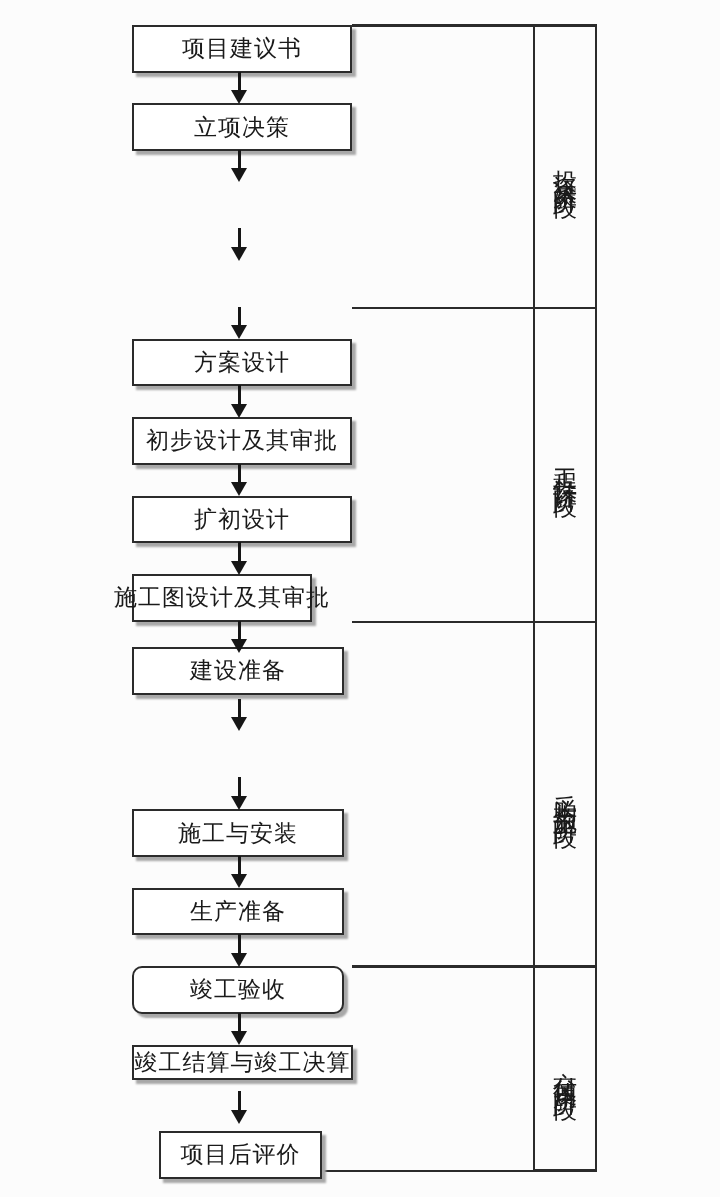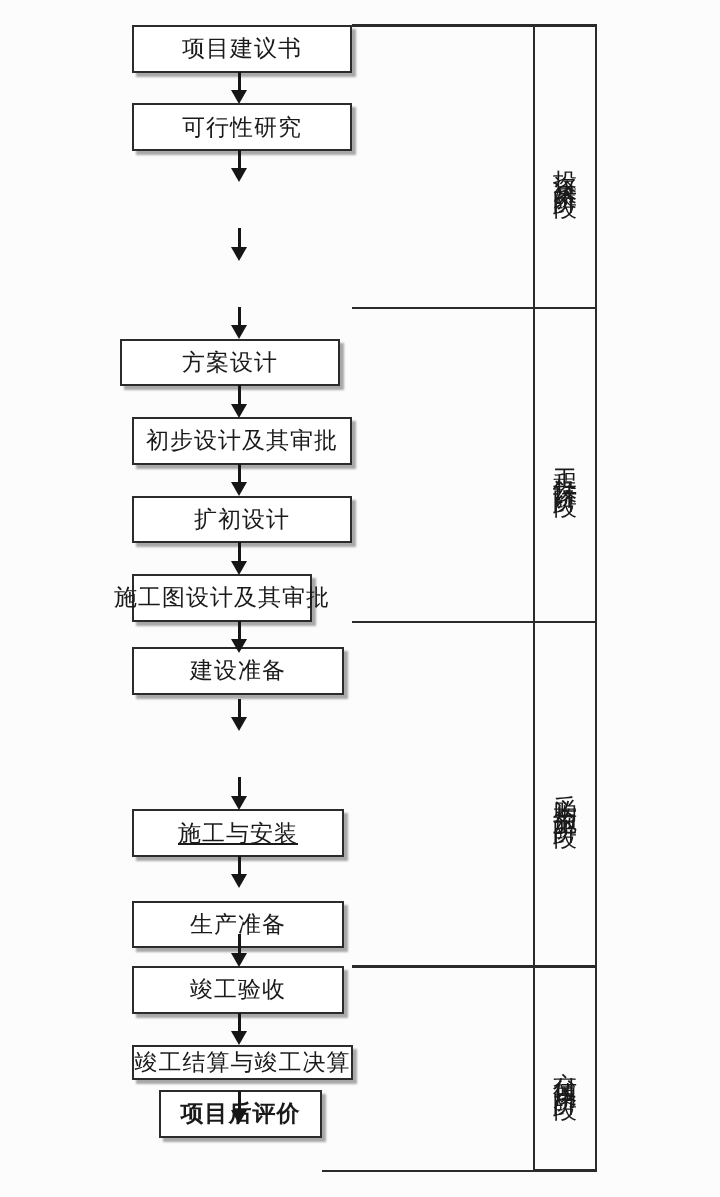--- a/index.html
+++ b/index.html
@@ -85,50 +85,50 @@
 <div class="canvas" id="canvas">
     <div class="connector" style="left: 352px; top: 24px; width: 245px;"></div>
     <div class="connector" style="left: 352px; top: 306.79px; width: 245px;"></div>
     <div class="connector" style="left: 352px; top: 620.51px; width: 245px;"></div>
     <div class="connector" style="left: 352px; top: 965.16px; width: 245px;"></div>
     <div class="connector" style="left: 322px; top: 1169.52px; width: 275px;"></div>
     <div class="flow-box" style="left: 132px; top: 25px; width: 220px; height: 47.5px;">
       <span>项目建议书</span>
     </div>
     <div class="flow-box" style="left: 132px; top: 103.43px; width: 220px; height: 47.5px;">
-      <span>可行性研究</span>
+      <span>立项决策</span>
     </div>
-    <div class="flow-box" style="left: 120px; top: 338.72px; width: 220px; height: 47.5px;">
+    <div class="flow-box" style="left: 132px; top: 338.72px; width: 220px; height: 47.5px;">
       <span>方案设计</span>
     </div>
     <div class="flow-box" style="left: 132px; top: 495.58px; width: 220px; height: 47.5px;">
       <span>扩初设计</span>
     </div>
     <div class="flow-box" style="left: 132px; top: 417.15px; width: 220px; height: 47.5px;">
       <span>初步设计及其审批</span>
     </div>
     <div class="flow-box" style="left: 132px; top: 574.01px; width: 180px; height: 47.5px;">
       <span>施工图设计及其审批</span>
     </div>
     <div class="flow-box" style="left: 132px; top: 647px; width: 212px; height: 47.5px;">
       <span>建设准备</span>
     </div>
-    <div class="flow-box" style="left: 132px; top: 809.3px; width: 212px; height: 47.5px; text-decoration: underline;">
+    <div class="flow-box" style="left: 132px; top: 809.3px; width: 212px; height: 47.5px;">
       <span>施工与安装</span>
     </div>
-    <div class="flow-box" style="left: 132px; top: 887.73px; width: 212px; height: 47.5px; margin-top: 13px;">
+    <div class="flow-box" style="left: 132px; top: 887.73px; width: 212px; height: 47.5px;">
       <span>生产准备</span>
     </div>
-    <div class="flow-box" style="left: 132px; top: 966.16px; width: 212px; height: 47.5px;">
+    <div class="flow-box" style="left: 132px; top: 966.16px; width: 212px; height: 47.5px; border-radius: 10px;">
       <span>竣工验收</span>
     </div>
     <div class="flow-box" style="left: 132px; top: 1044.59px; width: 221px; height: 35px;">
       <span>竣工结算与竣工决算</span>
     </div>
-    <div class="flow-box" style="left: 159px; top: 1090px; width: 163px; height: 47.5px; font-weight: bold;">
+    <div class="flow-box" style="left: 159px; top: 1131px; width: 163px; height: 47.5px;">
       <span>项目后评价</span>
     </div>
     <div class="arrow-shaft" style="left: 237.5px; top: 71.5px; height: 18.93px;"></div>
     <div class="arrow-head" style="left: 231px; top: 89.93px;"></div>
     <div class="arrow-shaft" style="left: 237.5px; top: 149.93px; height: 18.93px;"></div>
     <div class="arrow-head" style="left: 231px; top: 168.36px;"></div>
     <div class="arrow-shaft" style="left: 237.5px; top: 228.36px; height: 18.93px;"></div>
     <div class="arrow-head" style="left: 231px; top: 246.79px;"></div>
     <div class="arrow-shaft" style="left: 237.5px; top: 306.79px; height: 18.93px;"></div>
     <div class="arrow-head" style="left: 231px; top: 325.22px;"></div>

